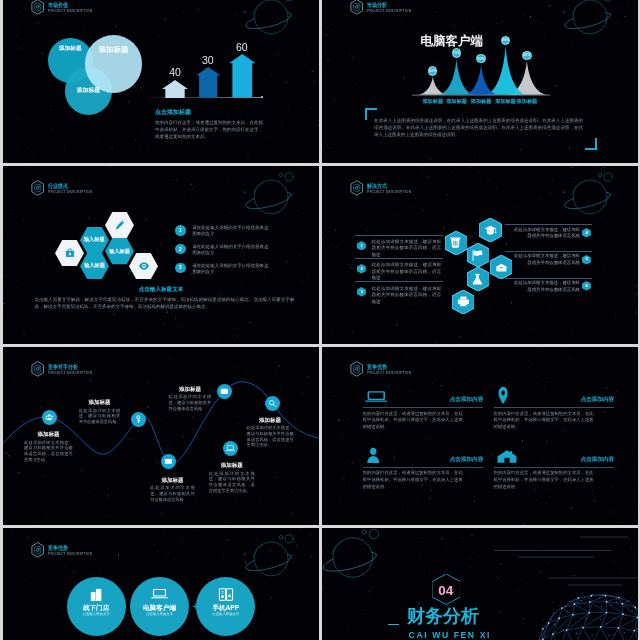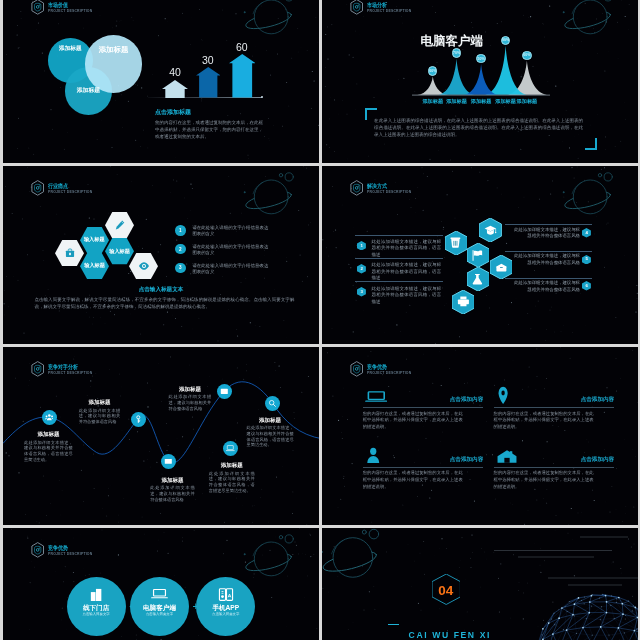--- a/index.html
+++ b/index.html
@@ -2517,18 +2517,19 @@
             <g stroke="#6d7b86" stroke-width="0.7" opacity="0.55">
               <line x1="172" y1="22.5" x2="290" y2="22.5"></line>
               <line x1="196" y1="29" x2="272" y2="29"></line>
               <line x1="226" y1="50" x2="316" y2="50"></line>
               <line x1="246" y1="57" x2="300" y2="57"></line>
               <line x1="258" y1="9" x2="306" y2="9"></line>
             </g>
           </svg></div>
         <div style="position:absolute;left:109.7px;top:46.2px;width:28.4px;height:30.5px;"><svg width="28.4" height="30.5" viewBox="0 0 28.4 30.5">
             <path d="M14.2 0 L28.4 7.625 L28.4 22.875 L14.2 30.5 L0 22.875 L0 7.625 Z" fill="none" stroke="#1b8fb0" stroke-width="1"></path>
-          </svg><span style="position:absolute;left:0;top:8.2px;width:28.4px;text-align:center;font-size:13.5px;font-weight:bold;color:#f97316;line-height:15px;">04</span></div>
+          </svg><span style="position:absolute;left:0;top:8.2px;width:28.4px;text-align:center;font-size:13.5px;font-weight:bold;color:#f9a8d4;line-height:15px;">04</span></div>
         <div style="position:absolute;left:66px;top:95.5px;width:11px;height:1.6px;background:#1fb4d8;"></div>
+        <div style="position:absolute;left:85.1px;top:77px;width:130px;text-align:left;font-size:18px;font-weight:bold;color:#1fb4d8;line-height:22px;">财务分析</div>
         <div style="position:absolute;left:86.6px;top:101.3px;width:130px;text-align:left;font-size:8.6px;font-weight:bold;color:#1fb4d8;letter-spacing:1.6px;line-height:11px;">CAI WU FEN XI</div>
       </div>
  </div>
 </div>
 
 </body></html>

